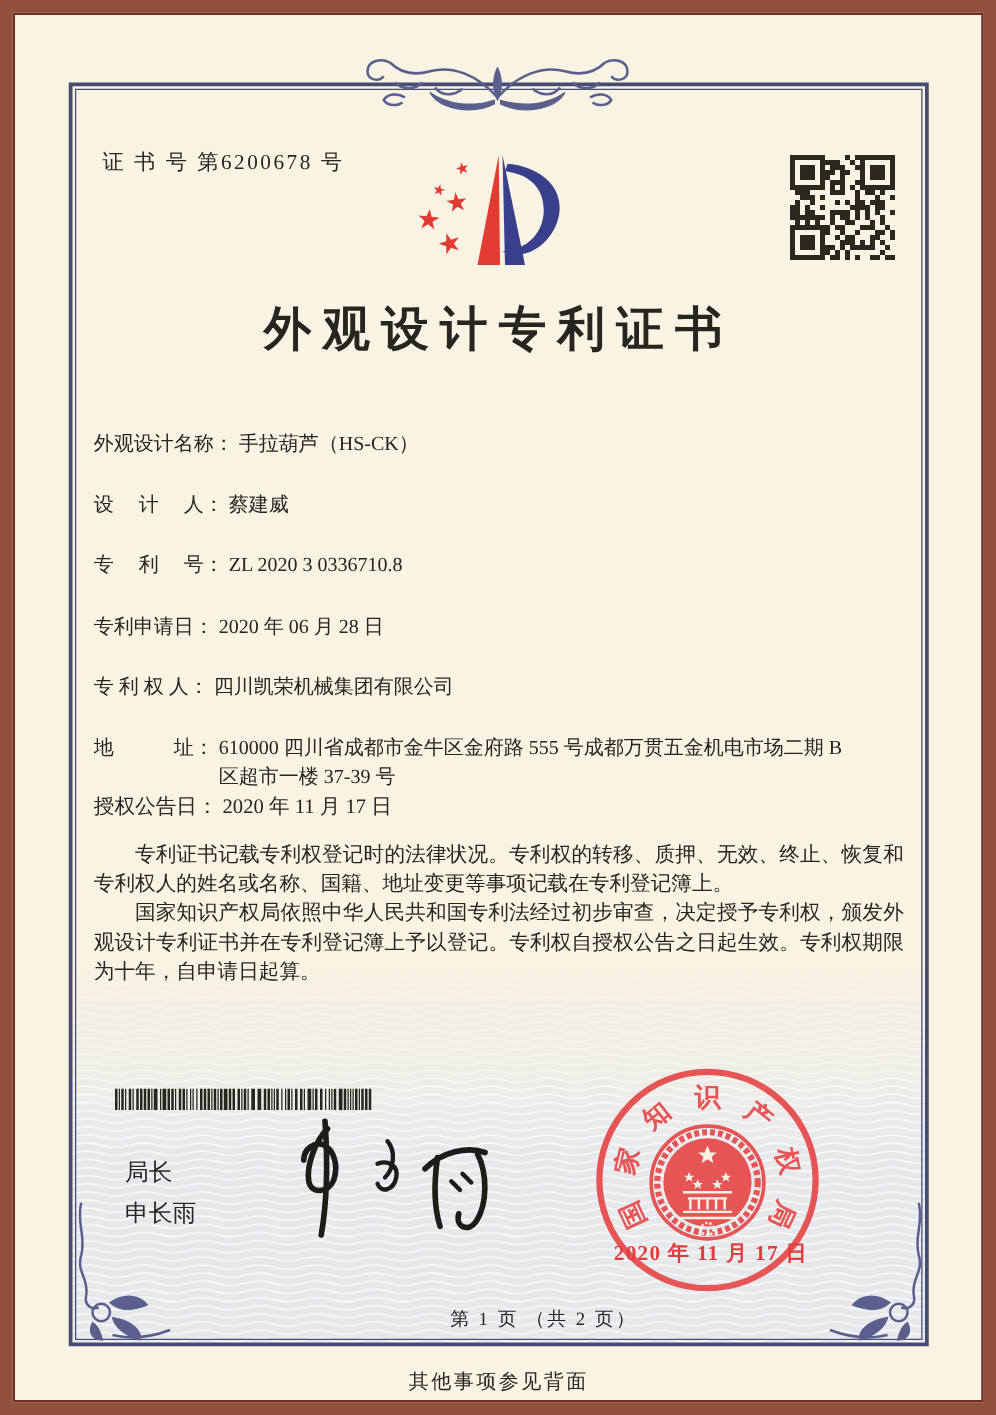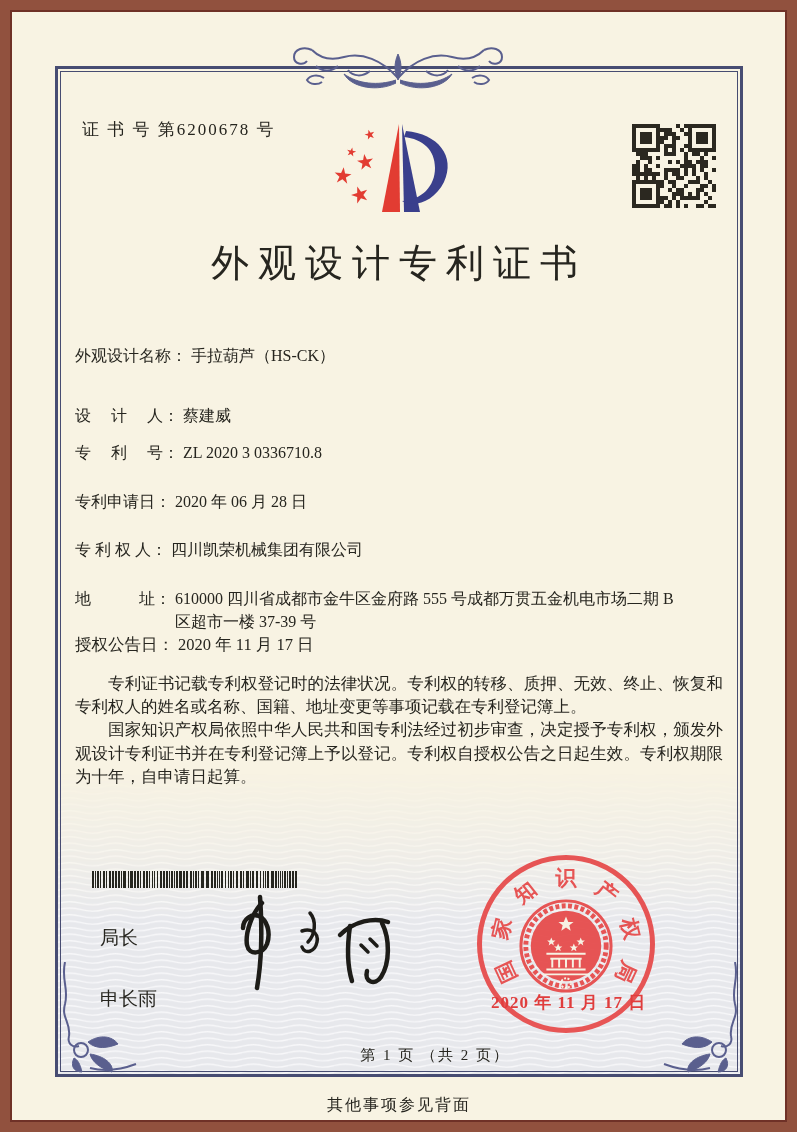--- a/index.html
+++ b/index.html
@@ -16,40 +16,40 @@
   
   .inner-border{position:absolute;left:55px;top:66px;width:688px;height:1011px;
     border:3px solid #474c72;box-sizing:border-box;z-index:5;}
   .inner-border::after{content:"";position:absolute;inset:2px;border:1px solid #474c72;}
   
   .guilloche{position:absolute;left:58px;top:770px;width:682px;height:304px;z-index:1;
     -webkit-mask-image:linear-gradient(to bottom,transparent 0,rgba(0,0,0,.55) 90px,#000 150px);
     mask-image:linear-gradient(to bottom,transparent 0,rgba(0,0,0,.55) 90px,#000 150px);}
   .cert-no{position:absolute;left:82px;top:118px;font-size:17px;letter-spacing:2px;z-index:6;}
   .title{position:absolute;left:55px;top:238px;width:688px;text-align:center;
-    font-size:38px;font-weight:normal;letter-spacing:9px;z-index:6;}
+    font-size:38px;font-weight:bold;letter-spacing:9px;z-index:6;}
   .field{position:absolute;left:75px;display:flex;font-size:16px;line-height:23px;z-index:6;}
   .f-label{flex:none;white-space:pre;}
   .f-value{margin-left:4px;}
   .addr .f-value{width:508px;}
   .grant-pair{position:absolute;display:flex;font-size:16.5px;z-index:6;}
   .body-par{position:absolute;left:75px;width:648px;font-size:16.5px;line-height:23.2px;
     text-align:justify;z-index:6;}
   .body-par p{margin:0;text-indent:2em;}
   .barcode{position:absolute;left:92px;top:871px;width:212px;height:17px;z-index:6;
     display:flex;align-items:stretch;}
   .barcode i{display:block;background:#26261f;height:100%;}
   .qr{position:absolute;left:632px;top:124px;z-index:6;display:grid;
     grid-template-columns:repeat(21,4px);grid-auto-rows:4px;}
   .qr i{display:block;}
   .qr i.on{background:#2b2820;}
   .sig-title{position:absolute;left:100px;top:925px;font-size:19px;z-index:7;
     font-family:"Liberation Sans","DejaVu Sans",sans-serif;}
   .sig-name{position:absolute;left:100px;top:958px;font-size:19px;z-index:7;
-    font-family:"Liberation Sans","DejaVu Sans",sans-serif;margin-top:28px;}
+    font-family:"Liberation Sans","DejaVu Sans",sans-serif;}
   .signature{position:absolute;left:222px;top:893px;z-index:7;}
   .seal{position:absolute;left:477px;top:855px;width:178px;height:178px;z-index:8;
     border:5px solid #e64949;border-radius:50%;box-sizing:border-box;opacity:.93;}
   .seal-ring{position:absolute;inset:0;}
   .seal-ring span{position:absolute;left:50%;top:50%;font-size:21px;font-weight:bold;
     color:#e64949;transform-origin:center;}
   .seal-emblem{position:absolute;left:50%;top:50%;transform:translate(-50%,-48%);}
   .seal-date{position:absolute;left:491px;top:991px;font-size:17px;color:#e03d3d;
     z-index:9;letter-spacing:1px;font-weight:bold;}
   .page-info{position:absolute;left:55px;top:1046px;width:760px;text-align:center;
@@ -575,21 +575,21 @@
     </div>
 
   <div class="cert-no">证 书 号 第6200678 号</div>
 
   <div class="title">外观设计专利证书</div>
 
   <div class="field" style="top:344px;">
     <span class="f-label">外观设计名称：</span>
     <span class="f-value">手拉葫芦（HS-CK）</span>
   </div>
-  <div class="field" style="top:393px;margin-top:11px;">
+  <div class="field" style="top:393px;">
     <span class="f-label">设　 计 　人：</span>
     <span class="f-value">蔡建威</span>
   </div>
   <div class="field" style="top:441px;">
     <span class="f-label">专　 利 　号：</span>
     <span class="f-value">ZL 2020 3 0336710.8</span>
   </div>
   <div class="field" style="top:490px;">
     <span class="f-label">专利申请日：</span>
     <span class="f-value">2020 年 06 月 28 日</span>

